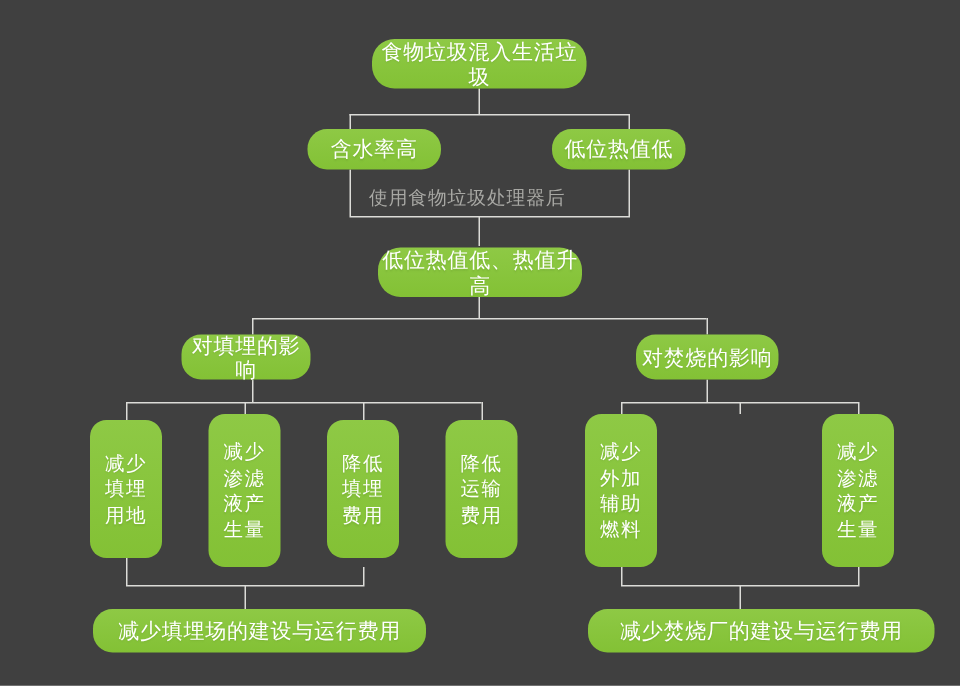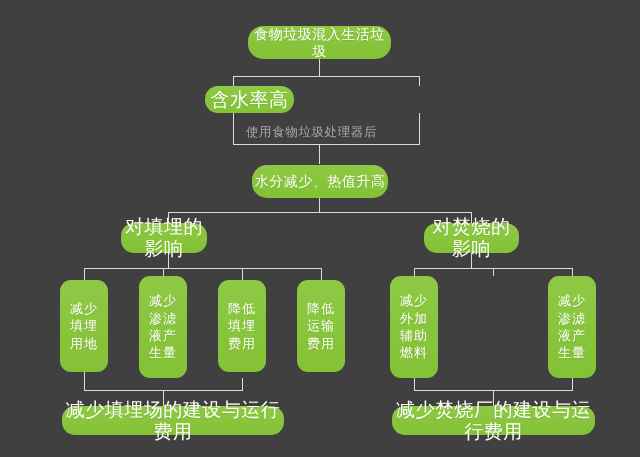--- a/index.html
+++ b/index.html
@@ -40,21 +40,21 @@
     align-items: center;
     justify-content: center;
     text-align: center;
     box-sizing: border-box;
     line-height: 1.15;
     letter-spacing: 0.5px;
     text-shadow: 0 1px 1px rgba(90,140,40,0.25);
   }
 
   .node-lg { font-size: 14px; border-radius: 15px; }
-  .node-md { font-size: 19px; border-radius: 13px; }
+  .node-md { font-size: 14px; border-radius: 13px; }
 
   
   .node-leaf {
     font-size: 13px;
     border-radius: 11px;
     flex-direction: column;
     padding: 7px 0;
     line-height: 1.34;
     letter-spacing: 1px;
   }
@@ -110,24 +110,25 @@
 
   <div class="line vline" style="left:414px; top:378px; height:12px;"></div>
   <div class="line vline" style="left:572px; top:378px; height:12px;"></div>
   <div class="line hline" style="left:414px; top:390px; width:159px;"></div>
   <div class="line vline" style="left:493px; top:390px; height:16px;"></div>
 
   <div class="node node-lg" style="left:248px; top:26px; width:143px; height:33px;">食物垃圾混入生活垃圾</div>
 
   <div class="node node-md" style="left:205px; top:86px; width:89px; height:27px;">含水率高</div>
 
+  <div class="node node-md" style="left:368px; top:86px; width:89px; height:27px;">低位热值低</div>
 
   <div class="annotation" style="left:233px; top:124px; width:157px;">使用食物垃圾处理器后</div>
 
-  <div class="node node-lg" style="left:252px; top:165px; width:136px; height:33px;">水分减少、热值升高</div>
+  <div class="node node-lg" style="left:252px; top:165px; width:136px; height:33px;">低位热值低、热值升高</div>
 
   <div class="node node-md" style="left:121px; top:223px; width:86px; height:30px;">对填埋的影响</div>
 
   <div class="node node-md" style="left:424px; top:223px; width:95px; height:30px;">对焚烧的影响</div>
 
   <div class="node node-leaf" style="left:60px; top:280px; width:48px; height:92px;">
     <span class="ln">减少</span>
     <span class="ln">填埋</span>
     <span class="ln">用地</span>
   </div>
@@ -161,15 +162,15 @@
 
   <div class="node node-leaf" style="left:548px; top:276px; width:48px; height:102px;">
     <span class="ln">减少</span>
     <span class="ln">渗滤</span>
     <span class="ln">液产</span>
     <span class="ln">生量</span>
   </div>
 
   <div class="node node-md" style="left:62px; top:406px; width:222px; height:29px;">减少填埋场的建设与运行费用</div>
 
-  <div class="node node-md" style="left:392px; top:406px; width:203px; height:29px;">减少焚烧厂的建设与运行费用</div>
+  <div class="node node-md" style="left:392px; top:406px; width:231px; height:29px;">减少焚烧厂的建设与运行费用</div>
 
 </div>
 
 </body></html>

